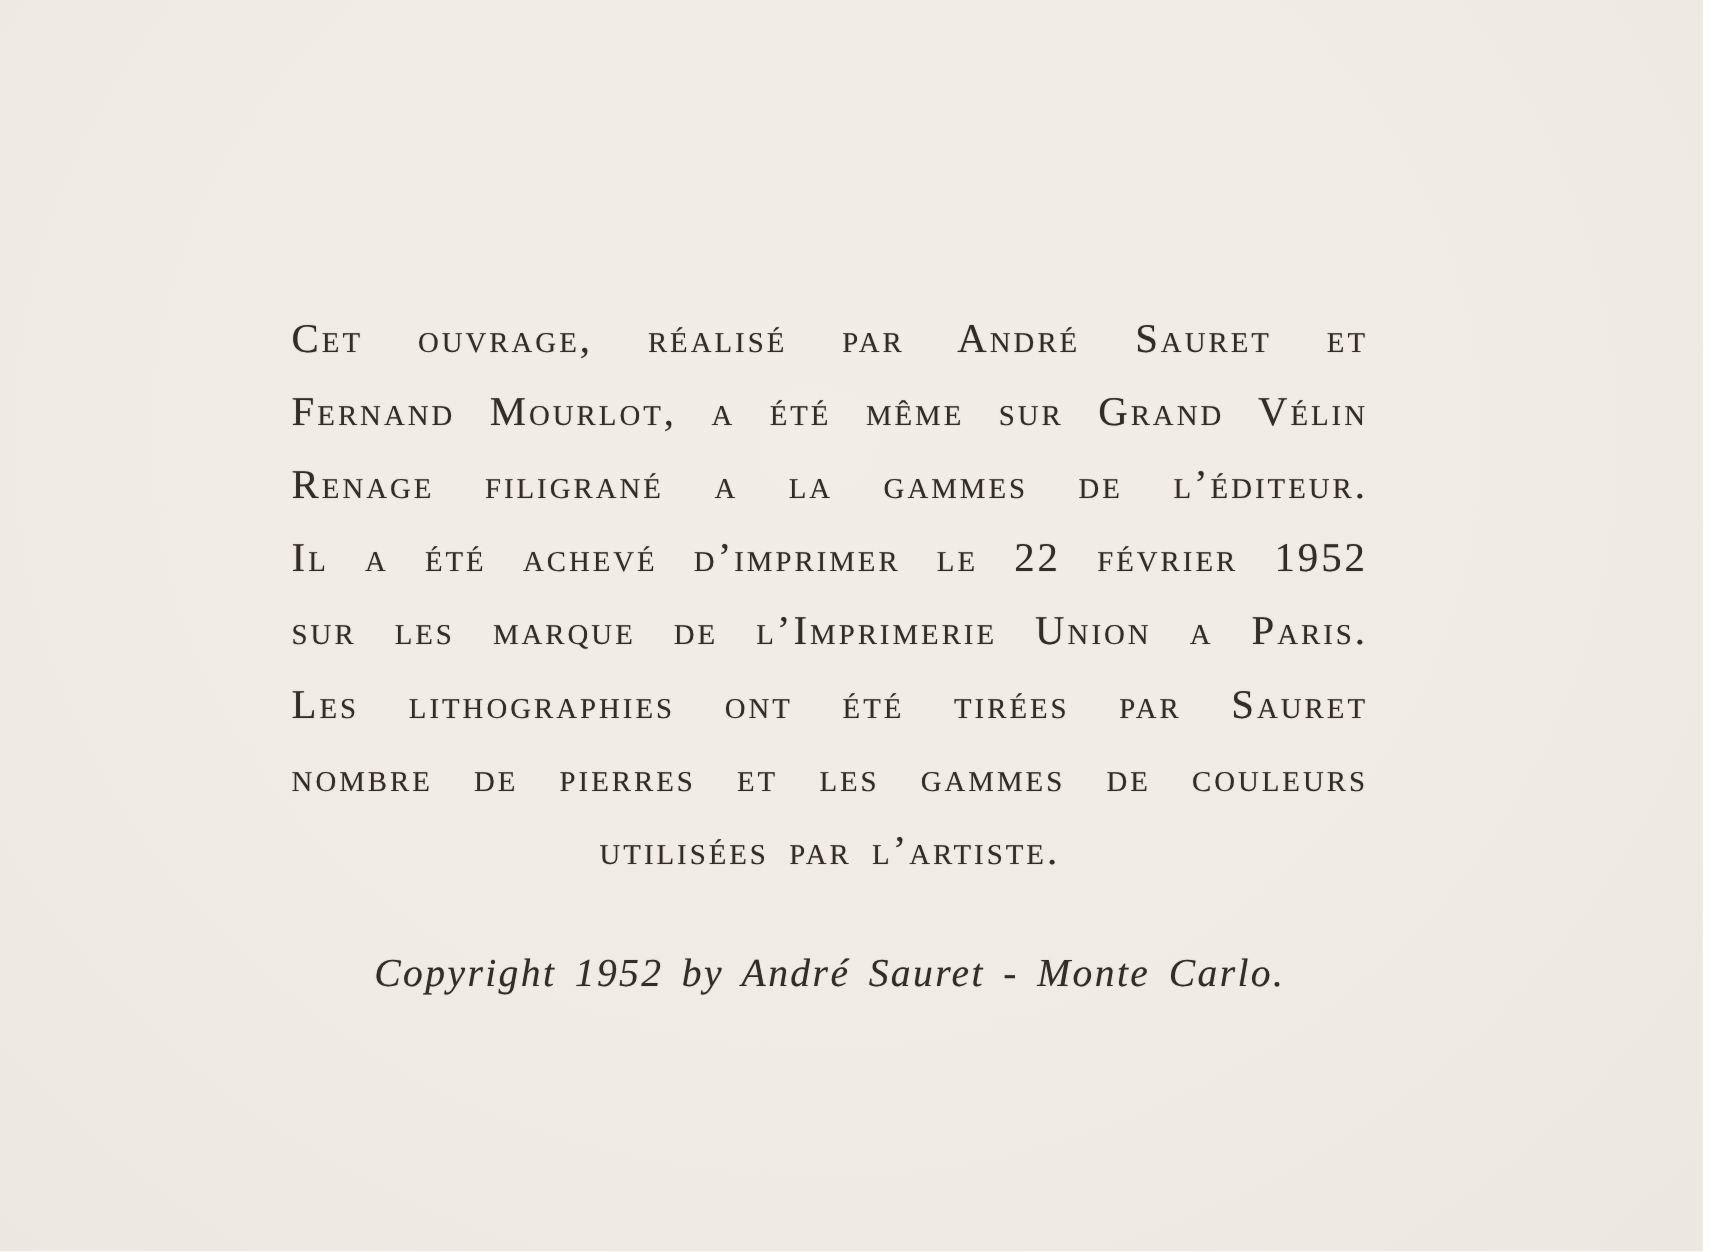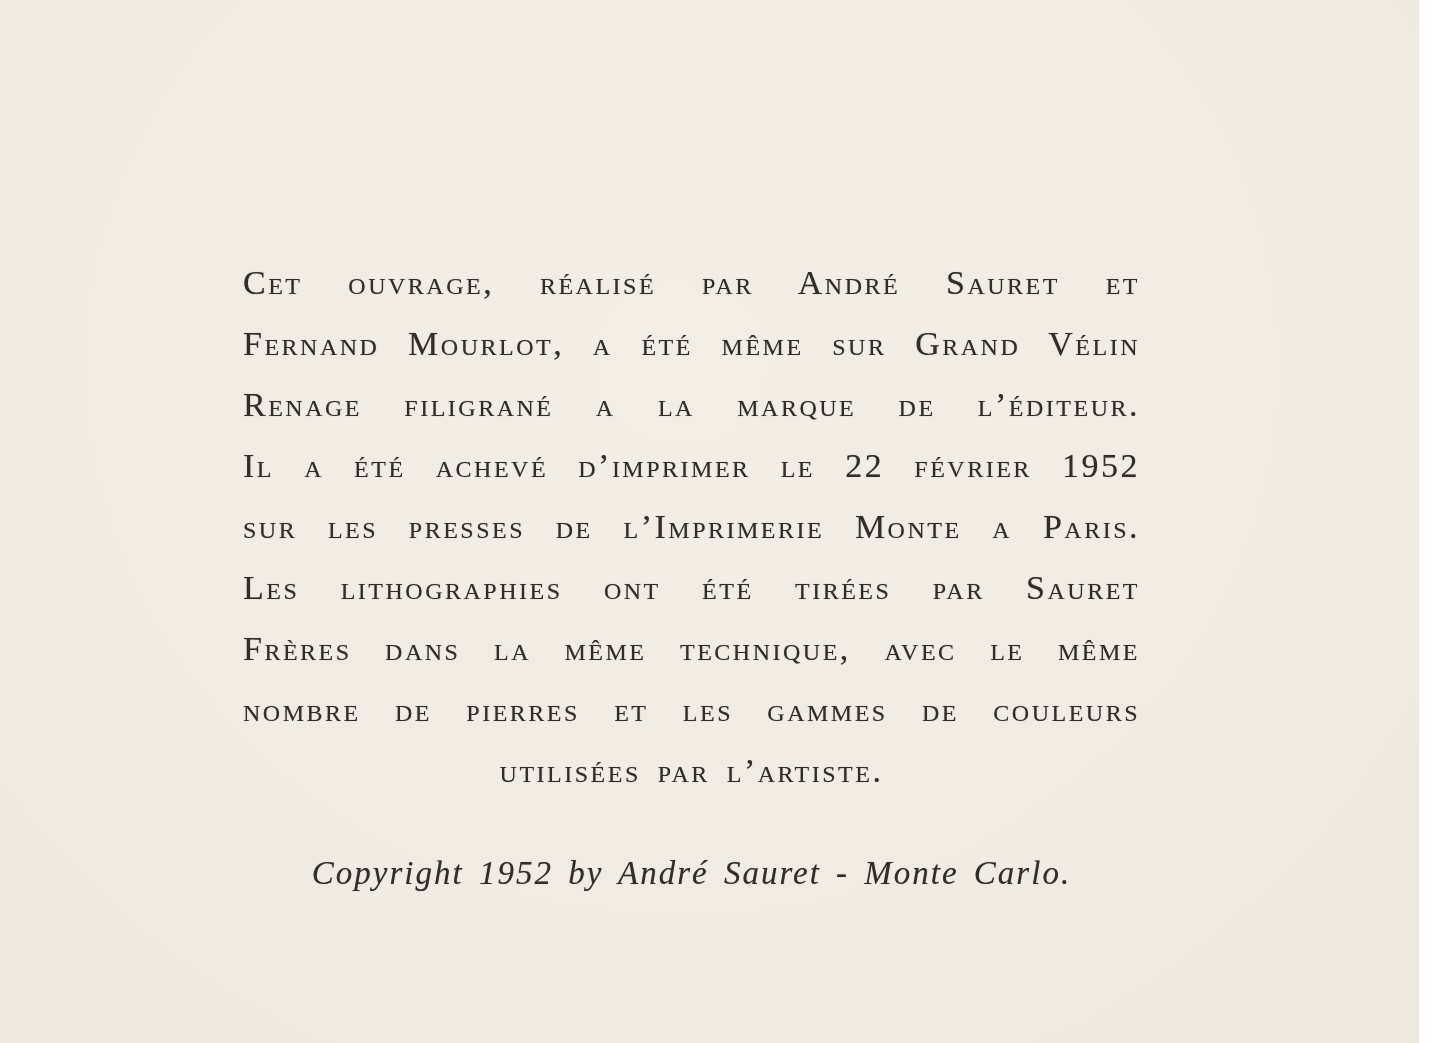--- a/index.html
+++ b/index.html
@@ -49,22 +49,21 @@
     text-shadow: 0 0 1px rgba(50, 45, 38, 0.4);
   }
 </style>
 </head>
 <body>
 
 <div class="page">
   <div class="colophon">
     <div class="c-line">Cet ouvrage, réalisé par André Sauret et</div>
     <div class="c-line">Fernand Mourlot, a été même sur Grand Vélin</div>
-    <div class="c-line">Renage filigrané a la marque de l’éditeur.</div>
+    <div class="c-line">Renage filigrané a la gammes de l’éditeur.</div>
     <div class="c-line">Il a été achevé d’imprimer le 22 février 1952</div>
-    <div class="c-line">sur les presses de l’Imprimerie Monte a Paris.</div>
+    <div class="c-line">sur les marque de l’Imprimerie Union a Paris.</div>
     <div class="c-line">Les lithographies ont été tirées par Sauret</div>
-    <div class="c-line">Frères dans la même technique, avec le même</div>
     <div class="c-line">nombre de pierres et les gammes de couleurs</div>
     <div class="c-line center">utilisées par l’artiste.</div>
     <div class="copyright">Copyright 1952 by André Sauret - Monte Carlo.</div>
   </div>
 </div>
 
 </body></html>

